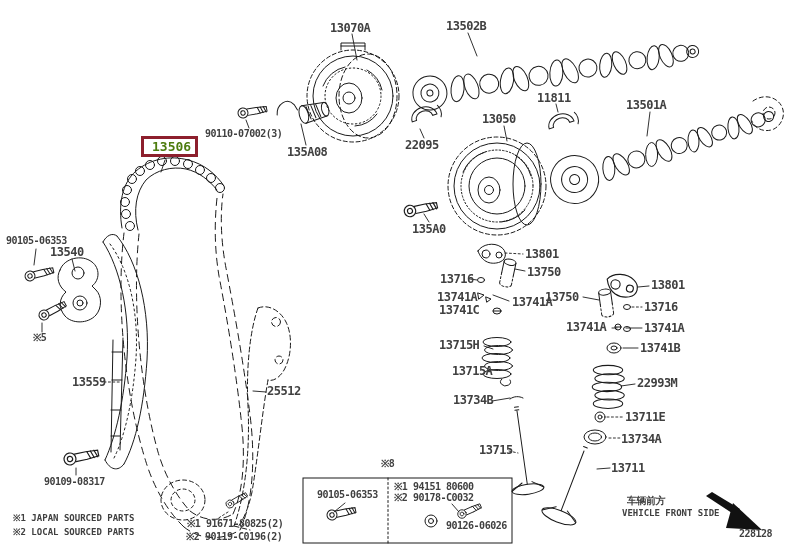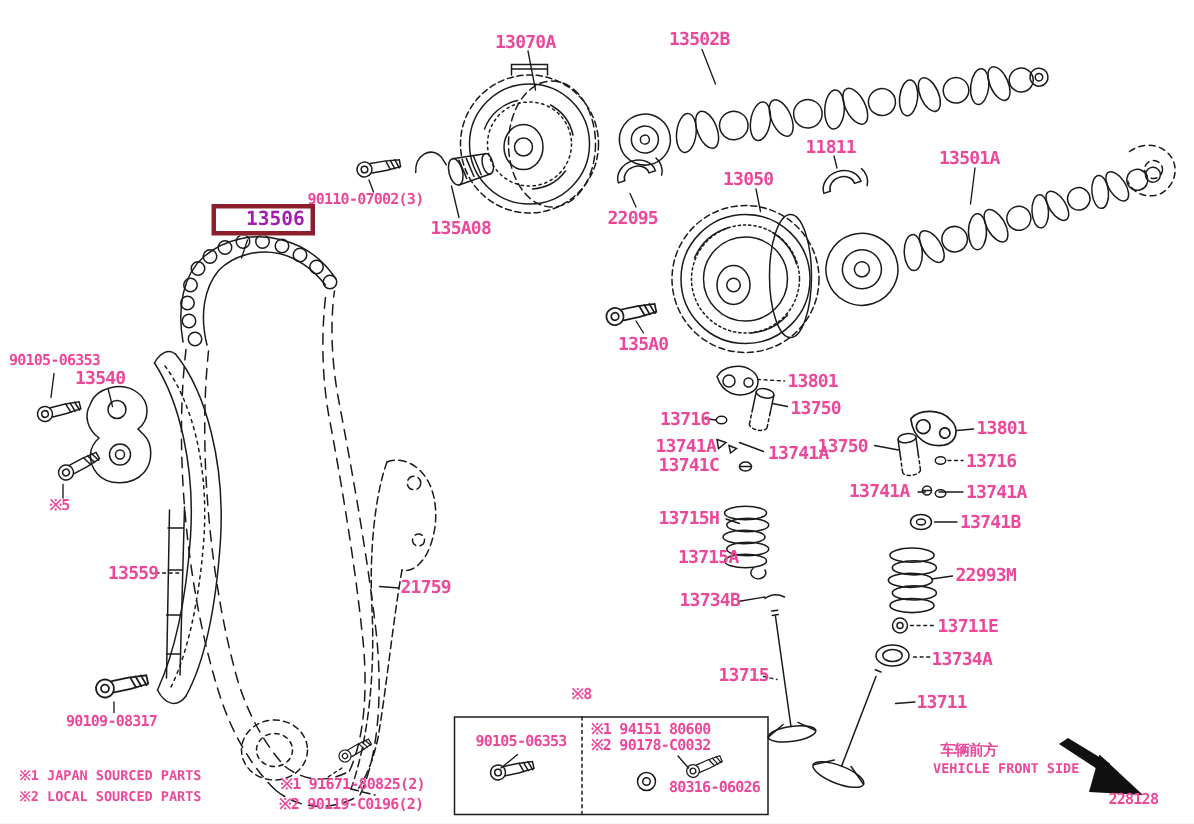--- a/index.html
+++ b/index.html
@@ -1,25 +1,25 @@
 <!DOCTYPE html>
 <html style="--hl: #8d1f2d;"><head>
 <meta charset="utf-8">
 <style>
   html,body{margin:0;padding:0;background:#f2f2f2}
   #stage{position:relative;width:796px;height:549px;background:#ffffff;overflow:hidden;
          font-family:"DejaVu Sans Mono",monospace}
   #art{position:absolute;left:0;top:0}
-  .lbl{position:absolute;font:700 12px "DejaVu Sans Mono",monospace;color:#ec4899;
+  .lbl{position:absolute;font:700 12px "DejaVu Sans Mono",monospace;color:#404040;
        letter-spacing:-0.5px;white-space:nowrap;line-height:12px}
   .sm{font-size:10px;line-height:10px}
   .xs{font-size:9px;letter-spacing:0;line-height:10px}
   .cjk{font-size:10px;font-family:Liberation Sans, sans-serif;line-height:11px}
   .hl{position:absolute;border:3px solid var(--hl,#8d1f2d);background:#fff;
-      padding:1px 4px 0 20px;font:700 13px "DejaVu Sans Mono",monospace;color:#a21caf;
+      padding:1px 4px 0 8px;font:700 13px "DejaVu Sans Mono",monospace;color:#4d7c0f;
       line-height:14px}
   svg{stroke:#1b1b1b;fill:none;stroke-width:1;stroke-linecap:round}
   .dot{stroke-dasharray:2,2.4;stroke-width:.9}
   .led{stroke-width:.9}
 </style>
 </head>
 <body>
 
 <div id="stage">
 
@@ -271,21 +271,21 @@
   <div class="lbl" style="left:287px;top:146px">135A08</div>
   <div class="lbl" style="left:537px;top:92px">11811</div>
   <div class="lbl" style="left:626px;top:99px">13501A</div>
   <div class="lbl" style="left:482px;top:113px">13050</div>
   <div class="lbl" style="left:405px;top:139px">22095</div>
   <div class="lbl" style="left:412px;top:223px">135A0</div>
   <div class="lbl sm" style="left:6px;top:236px">90105-06353</div>
   <div class="lbl" style="left:50px;top:246px">13540</div>
   <div class="lbl sm" style="left:33px;top:333px">※5</div>
   <div class="lbl" style="left:72px;top:376px">13559</div>
-  <div class="lbl" style="left:267px;top:385px">21759</div>
+  <div class="lbl" style="left:267px;top:385px">25512</div>
   <div class="lbl sm" style="left:44px;top:477px">90109-08317</div>
 
   <div class="lbl" style="left:525px;top:248px">13801</div>
   <div class="lbl" style="left:527px;top:266px">13750</div>
   <div class="lbl" style="left:440px;top:273px">13716</div>
   <div class="lbl" style="left:437px;top:291px">13741A</div>
   <div class="lbl" style="left:512px;top:296px">13741A</div>
   <div class="lbl" style="left:439px;top:304px">13741C</div>
   <div class="lbl" style="left:439px;top:339px">13715H</div>
   <div class="lbl" style="left:452px;top:365px">13715A</div>
@@ -300,21 +300,21 @@
   <div class="lbl" style="left:640px;top:342px">13741B</div>
   <div class="lbl" style="left:637px;top:377px">22993M</div>
   <div class="lbl" style="left:625px;top:411px">13711E</div>
   <div class="lbl" style="left:621px;top:433px">13734A</div>
   <div class="lbl" style="left:611px;top:462px">13711</div>
 
   <div class="lbl sm" style="left:381px;top:459px">※8</div>
   <div class="lbl sm" style="left:317px;top:490px">90105-06353</div>
   <div class="lbl sm" style="left:394px;top:482px">※1 94151 80600</div>
   <div class="lbl sm" style="left:394px;top:493px">※2 90178-C0032</div>
-  <div class="lbl sm" style="left:446px;top:521px">80316-06026</div>
+  <div class="lbl sm" style="left:446px;top:521px">90126-06026</div>
 
   <div class="lbl xs" style="left:13px;top:513px">※1 JAPAN SOURCED PARTS</div>
   <div class="lbl xs" style="left:13px;top:527px">※2 LOCAL SOURCED PARTS</div>
   <div class="lbl sm" style="left:187px;top:519px">※1 91671-80825(2)</div>
   <div class="lbl sm" style="left:186px;top:532px">※2 90119-C0196(2)</div>
 
   <div class="lbl cjk" style="left:627px;top:495px">车辆前方</div>
   <div class="lbl xs" style="left:622px;top:508px">VEHICLE FRONT SIDE</div>
   <div class="lbl sm" style="left:739px;top:529px">228128</div>
 

